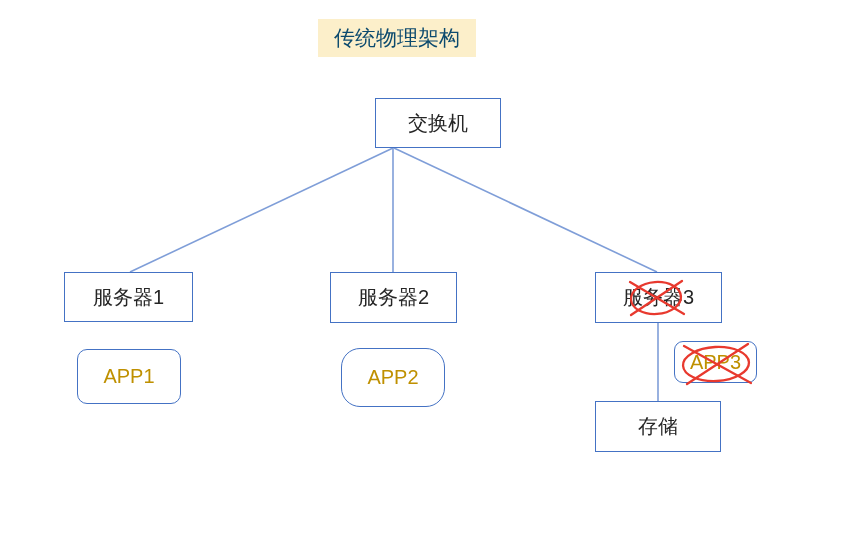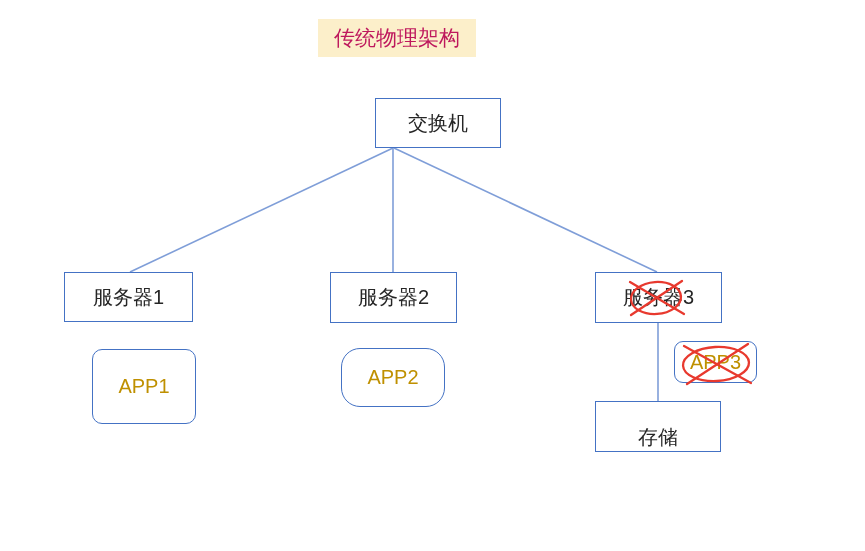--- a/index.html
+++ b/index.html
@@ -31,43 +31,43 @@
   }
   .connector-layer{z-index:1;}
   .annotation-layer{z-index:3;}
   .diagram-title{
     position:absolute;
     left:318px;top:19px;
     width:158px;height:38px;
     background:var(--title-bg);
     display:flex;align-items:center;justify-content:center;
     font-size:21px;
-    color:#be185d;
+    color:#0c4a6e;
     z-index:2;
   }
   .node{
     position:absolute;
     box-sizing:border-box;
     background:#fff;
     border:1.5px solid var(--box-border);
     display:flex;align-items:center;justify-content:center;
     font-size:20px;
     color:var(--text-color);
     z-index:2;
   }
   .rounded{border-radius:10px;}
   .app .node-label{color:var(--app-text);}
   .n-switch {left:331px;top:98px; width:126px;height:50px;margin-left:44px;}
   .n-server1{left:64px; top:272px;width:129px;height:50px;}
   .n-server2{left:330px;top:272px;width:127px;height:51px;}
   .n-server3{left:595px;top:272px;width:127px;height:51px;align-items:center;}
-  .n-app1   {left:77px; top:349px;width:104px;height:75px;margin-left:15px;}
+  .n-app1   {left:77px; top:349px;width:104px;height:55px;}
   .n-app2   {left:341px;top:348px;width:104px;height:59px;border-radius:19px;}
   .n-app3   {left:674px;top:341px;width:83px; height:42px;border-radius:9px;}
-  .n-storage{left:595px;top:401px;width:126px;height:51px;align-items:flex-end;}
+  .n-storage{left:595px;top:401px;width:126px;height:51px;}
   .connector{stroke:var(--connector);stroke-width:1.6;fill:none;}
   .crossout{stroke:var(--annotation-red);stroke-width:2.3;fill:none;stroke-linecap:round;}
 </style>
 </head>
 <body>
 
 <div class="stage">
 
   <svg class="svg-layer connector-layer" viewBox="0 0 865 551">
     <line class="connector" x1="393" y1="148" x2="130" y2="272"></line>

